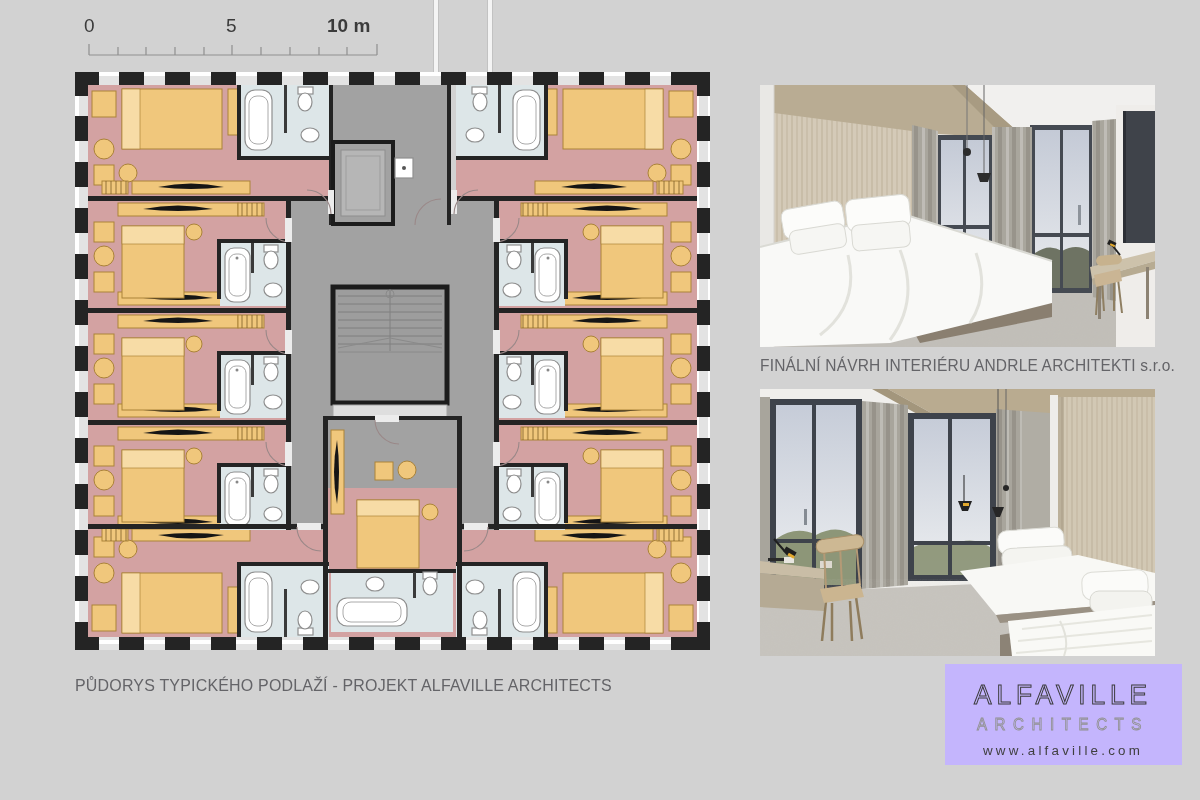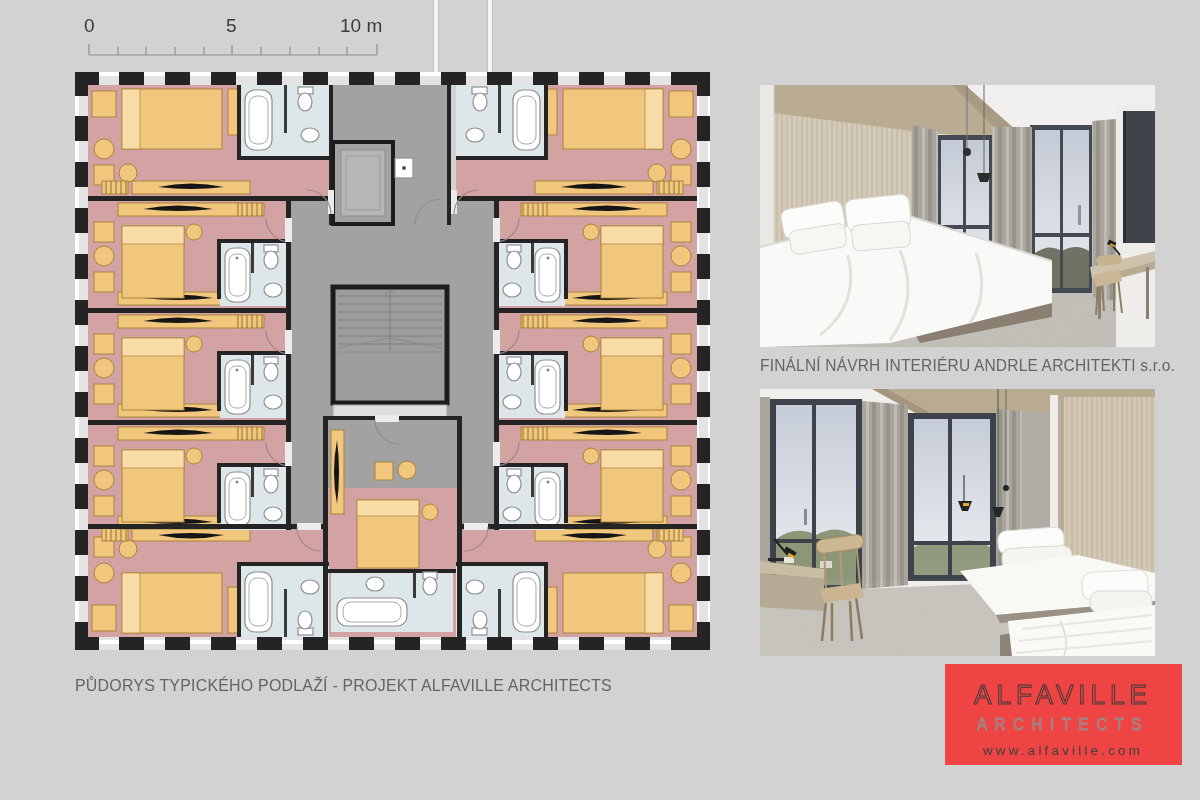--- a/index.html
+++ b/index.html
@@ -13,21 +13,21 @@
   .abs{position:absolute;}
   
   .scale-label{position:absolute;font-size:19px;color:var(--scaleColor);}
   
   .section-line{position:absolute;top:0;height:73px;width:4px;background:#f4f4f4;
                 border-left:1px solid #c2c2c2;border-right:1px solid #c2c2c2;}
   
   .caption{position:absolute;font-size:17px;color:var(--captionColor);letter-spacing:.2px;
            transform:scaleX(.94);transform-origin:left top;white-space:nowrap;}
   
-  .logo-box{position:absolute;left:945px;top:664px;width:237px;height:101px;background:#ef4444;}
+  .logo-box{position:absolute;left:945px;top:664px;width:237px;height:101px;background:#c4b5fd;}
   
   .w{fill:var(--wall);}
   .pk{fill:var(--pink);}
   .yl{fill:var(--yellow);stroke:var(--yellowStroke);stroke-width:1;}
   .yll{fill:var(--yellowLight);stroke:var(--yellowStroke);stroke-width:.7;}
   .bt{fill:var(--bath);}
   .fx{fill:#ffffff;stroke:#8f8f8f;stroke-width:1.2;}
   .fxs{fill:none;stroke:#aaaaaa;stroke-width:1;}
   .cg{fill:var(--core);}
   .arc{fill:none;stroke:#9a8888;stroke-width:1.1;}
@@ -35,21 +35,21 @@
   svg{display:block;}
 </style>
 </head>
 <body>
 
 <div class="board">
 
   <div>
     <span class="scale-label" style="left:84px;top:15px;">0</span>
     <span class="scale-label" style="left:226px;top:15px;">5</span>
-    <span class="scale-label" style="left:340px;top:15px;">10 m</span>
+    <span class="scale-label" style="left:327px;top:15px;font-weight:bold;">10 m</span>
     <svg class="abs" style="left:88px;top:42px;" width="290" height="15" viewBox="0 0 290 15">
       <path d="M1 13 H289" stroke="#8f8f8f" stroke-width="1.2" fill="none"></path>
       <path d="M1 2 V13 M30 5 V13 M58 5 V13 M87 5 V13 M116 5 V13 M144 3 V13 M173 5 V13 M202 5 V13 M231 5 V13 M259 5 V13 M289 2 V13" stroke="#8f8f8f" stroke-width="1.2" fill="none"></path>
     </svg>
   </div>
 
   <div class="section-line" style="left:433px;"></div>
   <div class="section-line" style="left:487px;"></div>
 
   <svg class="abs" style="left:75px;top:72px;" width="635" height="578" viewBox="0 0 635 578">

